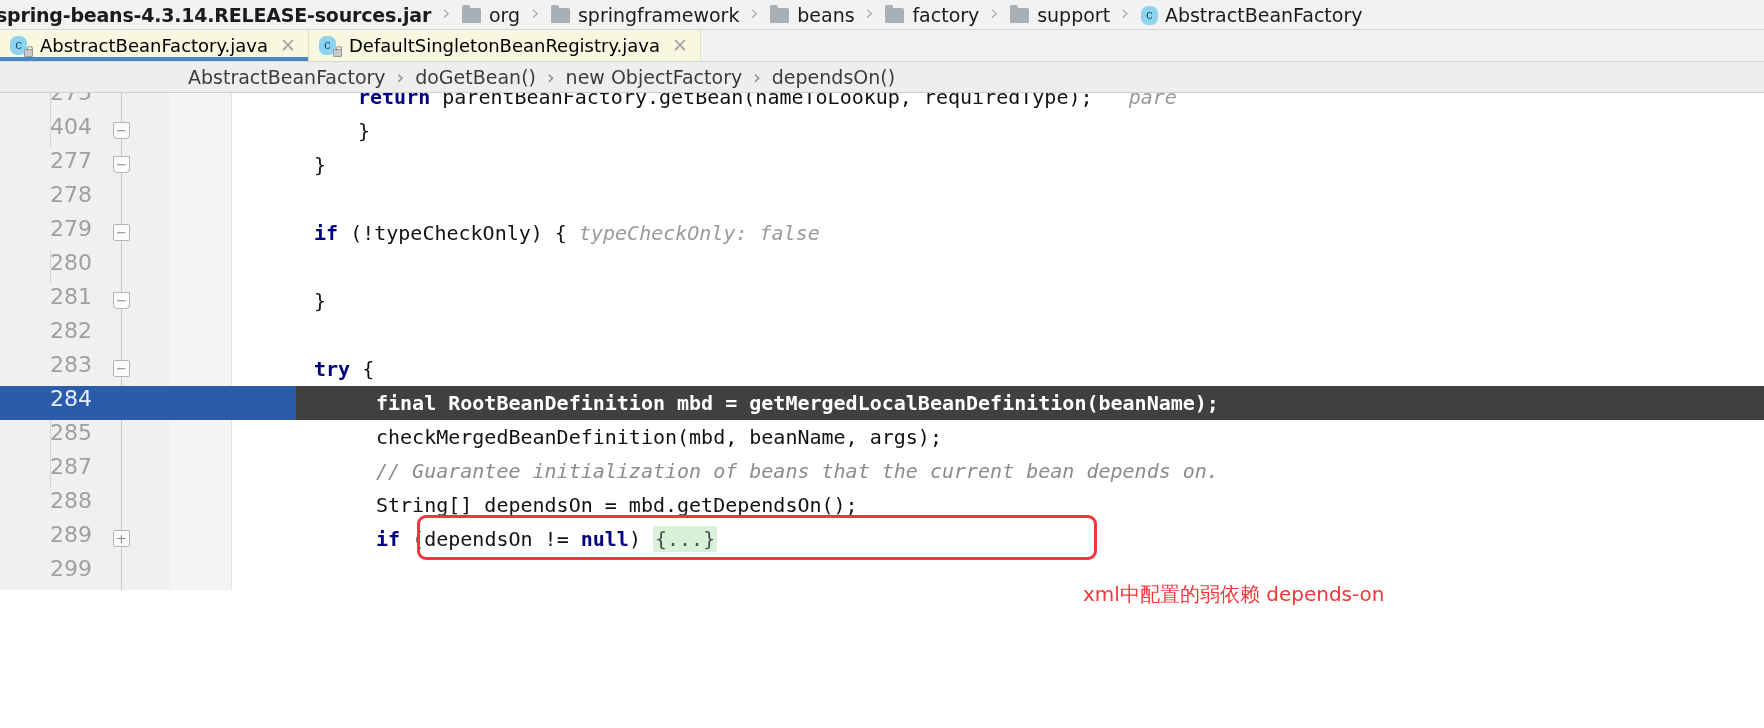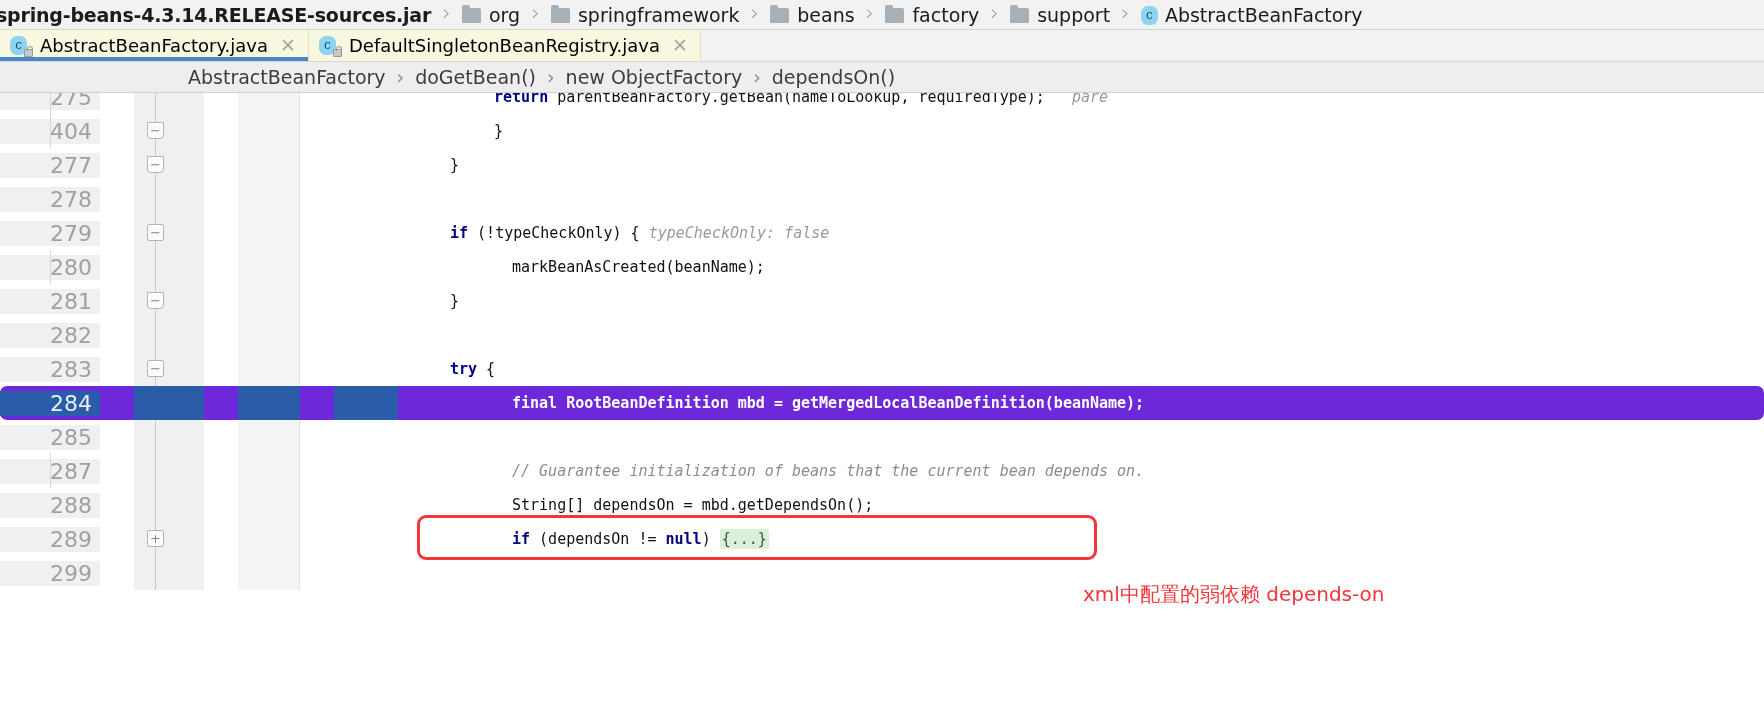--- a/index.html
+++ b/index.html
@@ -173,24 +173,22 @@
   .rows {
     position: absolute;
     left: 0; top: 0; right: 0;
     
     margin-top: -13px;
   }
   .row {
     position: relative;
     height: 34px;
     display: flex;
-    align-items: center;
-    gap: 34px;
-  }
-  .row.hl { background: #6d28d9; border-radius: 7px; }
+  }
+  .row.hl { background: #404040; }
 
   .gutter-lineno {
     width: 100px;
     flex: 0 0 100px;
     text-align: right;
     padding-right: 8px;
     font-size: 22px;
     color: #a0a0a0;
     font-family: "DejaVu Sans", sans-serif;
     background: #f0f0f0;
@@ -239,21 +237,21 @@
   .gutter-vcs {
     width: 64px;
     flex: 0 0 64px;
     background: #ffffff;
     height: 34px;
   }
   .row.hl .gutter-vcs { background: #2a5caa; }
 
   .code {
     flex: 1 1 auto;
-    font-size: 15px;
+    font-size: 20px;
     color: #111111;
     white-space: pre;
     letter-spacing: 0px;
     line-height: 34px;
     padding-left: 0px;
     overflow: visible;
   }
   .row.hl .code { color: #ffffff; font-weight: bold; }
 
   
@@ -422,21 +420,21 @@
         <div class="code"><span style="padding-left:18px"></span><span class="kw">if</span><span> (!typeCheckOnly) { </span><span class="hint">typeCheckOnly: false</span></div>
       </div>
 
       <div class="row">
         <div class="gutter-lineno">280</div>
         <div class="gutter-fold">
             <span class="vline"></span>
           </div>
         <div class="gutter-ann"></div>
         <div class="gutter-vcs"></div>
-        <div class="code"><span class="guide" style="left:50px"></span><span style="padding-left:80px">markBeanAsCreated(beanName);</span></div>
+        <div class="code"><span class="guide" style="left:50px"></span></div>
       </div>
 
       <div class="row">
         <div class="gutter-lineno">281</div>
         <div class="gutter-fold">
           <span class="vline"></span>
           <span class="foldmark bot">−</span>
         </div>
         <div class="gutter-ann"></div>
         <div class="gutter-vcs"></div>
@@ -472,20 +470,21 @@
         <div class="code"><span style="padding-left:80px">final RootBeanDefinition mbd = getMergedLocalBeanDefinition(beanName);</span></div>
       </div>
 
       <div class="row">
         <div class="gutter-lineno">285</div>
         <div class="gutter-fold">
             <span class="vline"></span>
           </div>
         <div class="gutter-ann"></div>
         <div class="gutter-vcs"></div>
+        <div class="code"><span class="guide" style="left:50px"></span><span style="padding-left:80px">checkMergedBeanDefinition(mbd, beanName, args);</span></div>
       </div>
 
 
       <div class="row">
         <div class="gutter-lineno">287</div>
         <div class="gutter-fold">
             <span class="vline"></span>
           </div>
         <div class="gutter-ann"></div>
         <div class="gutter-vcs"></div>

